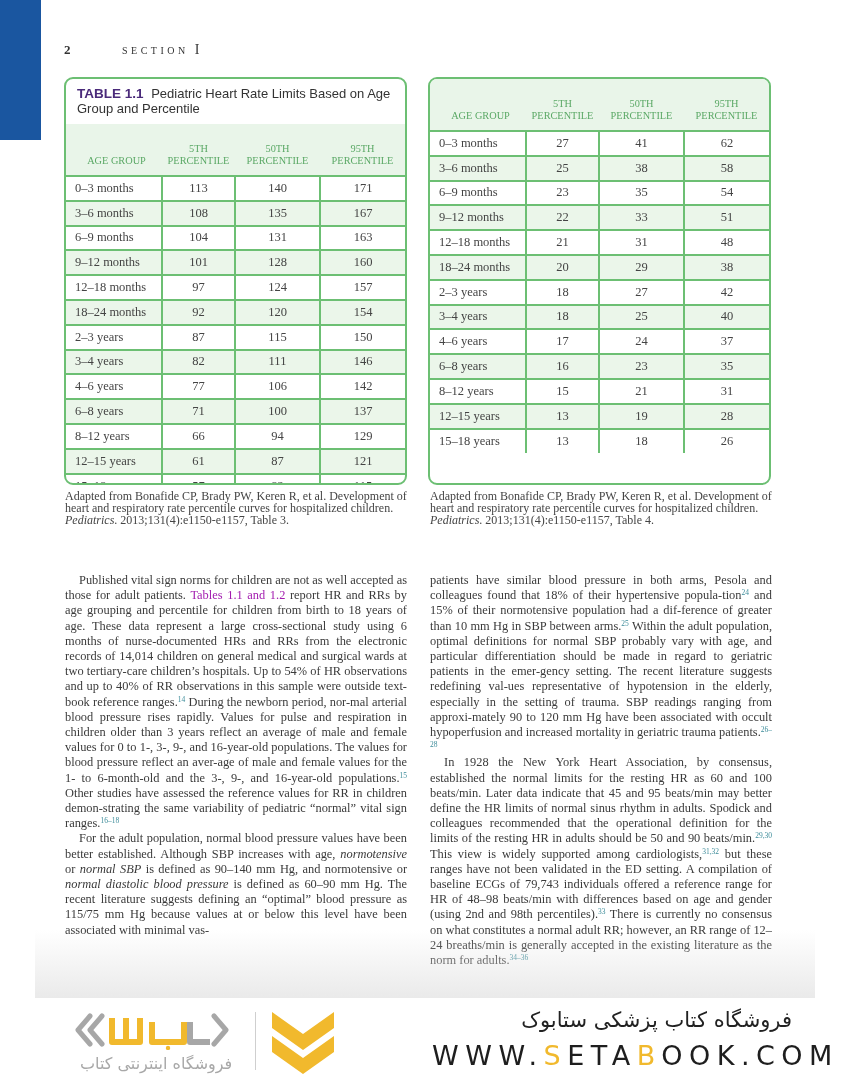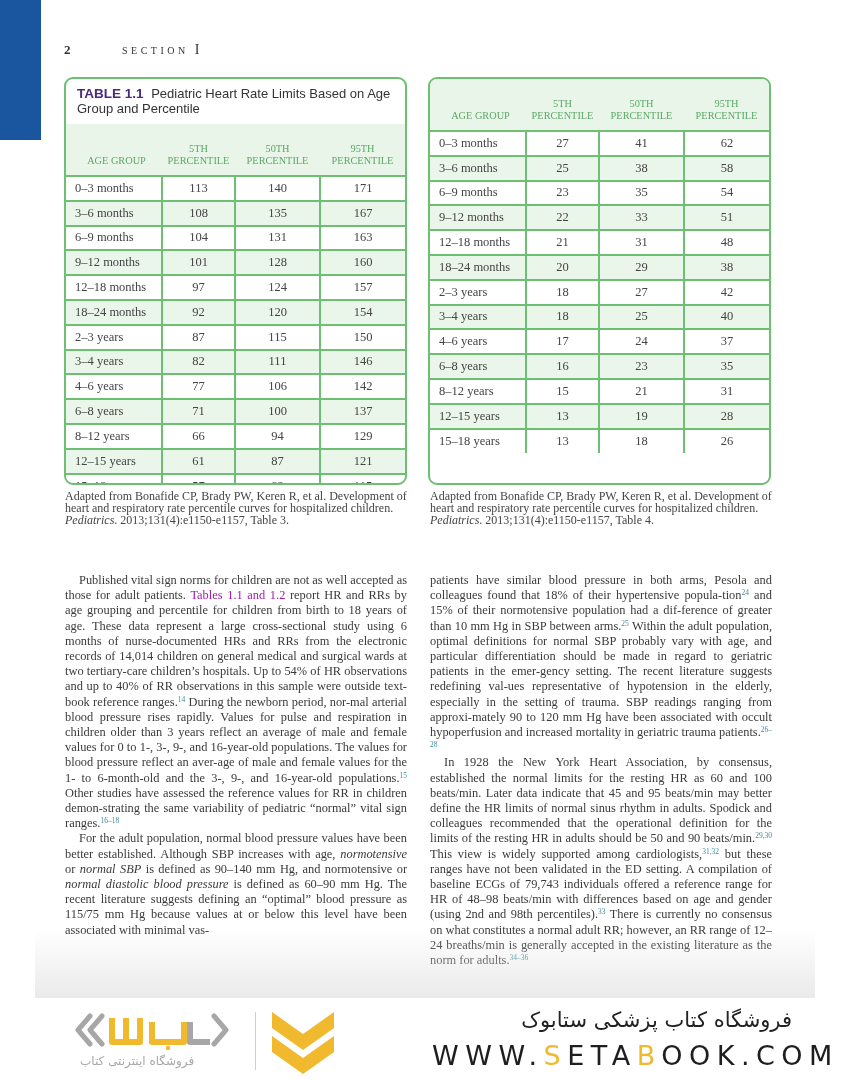--- a/index.html
+++ b/index.html
@@ -44,21 +44,21 @@
     .col.right { left: 430px; }
     .col p { margin: 0; }
     .col p.indent { text-indent: 14px; }
     .link { color: #a21caf; }
     sup { font-size: 7.5px; color: #3d8c9a; line-height: 0; vertical-align: 4px; }
 
     .fade { position: absolute; left: 35px; top: 930px; width: 780px; height: 68px; background: linear-gradient(to bottom, rgba(240,240,240,0) 0%, rgba(225,225,225,0.7) 100%); pointer-events: none; }
 
     .footer { position: absolute; left: 0; top: 998px; width: 844px; height: 82px; background: #fff; }
     .logo-latin { position: absolute; left: 72px; top: 1010px; width: 165px; height: 40px; }
-    .logo-sub { position: absolute; left: 80px; top: 1054px; font-family: "DejaVu Sans", sans-serif; font-size: 12px; color: #a8a8a8; direction: rtl; }
+    .logo-sub { position: absolute; left: 80px; top: 1054px; font-family: "DejaVu Sans", sans-serif; font-size: 16px; color: #a8a8a8; direction: rtl; }
     .logo-divider { position: absolute; left: 255px; top: 1012px; width: 1px; height: 58px; background: #cfcfcf; }
     .logo-chevrons { position: absolute; left: 268px; top: 1008px; width: 70px; height: 66px; }
     .store-name { position: absolute; right: 52px; top: 1008px; font-family: "DejaVu Sans", sans-serif; font-size: 21px; color: #222; direction: rtl; }
     .store-url { position: absolute; left: 432px; top: 1040px; font-family: "DejaVu Sans", sans-serif; font-size: 27px; letter-spacing: 6.5px; color: #1e1e1e; }
     .store-url .hl { color: #f1b92d; }
   </style>
 </head>
 <body>
 
 <div class="side-tab"></div>

